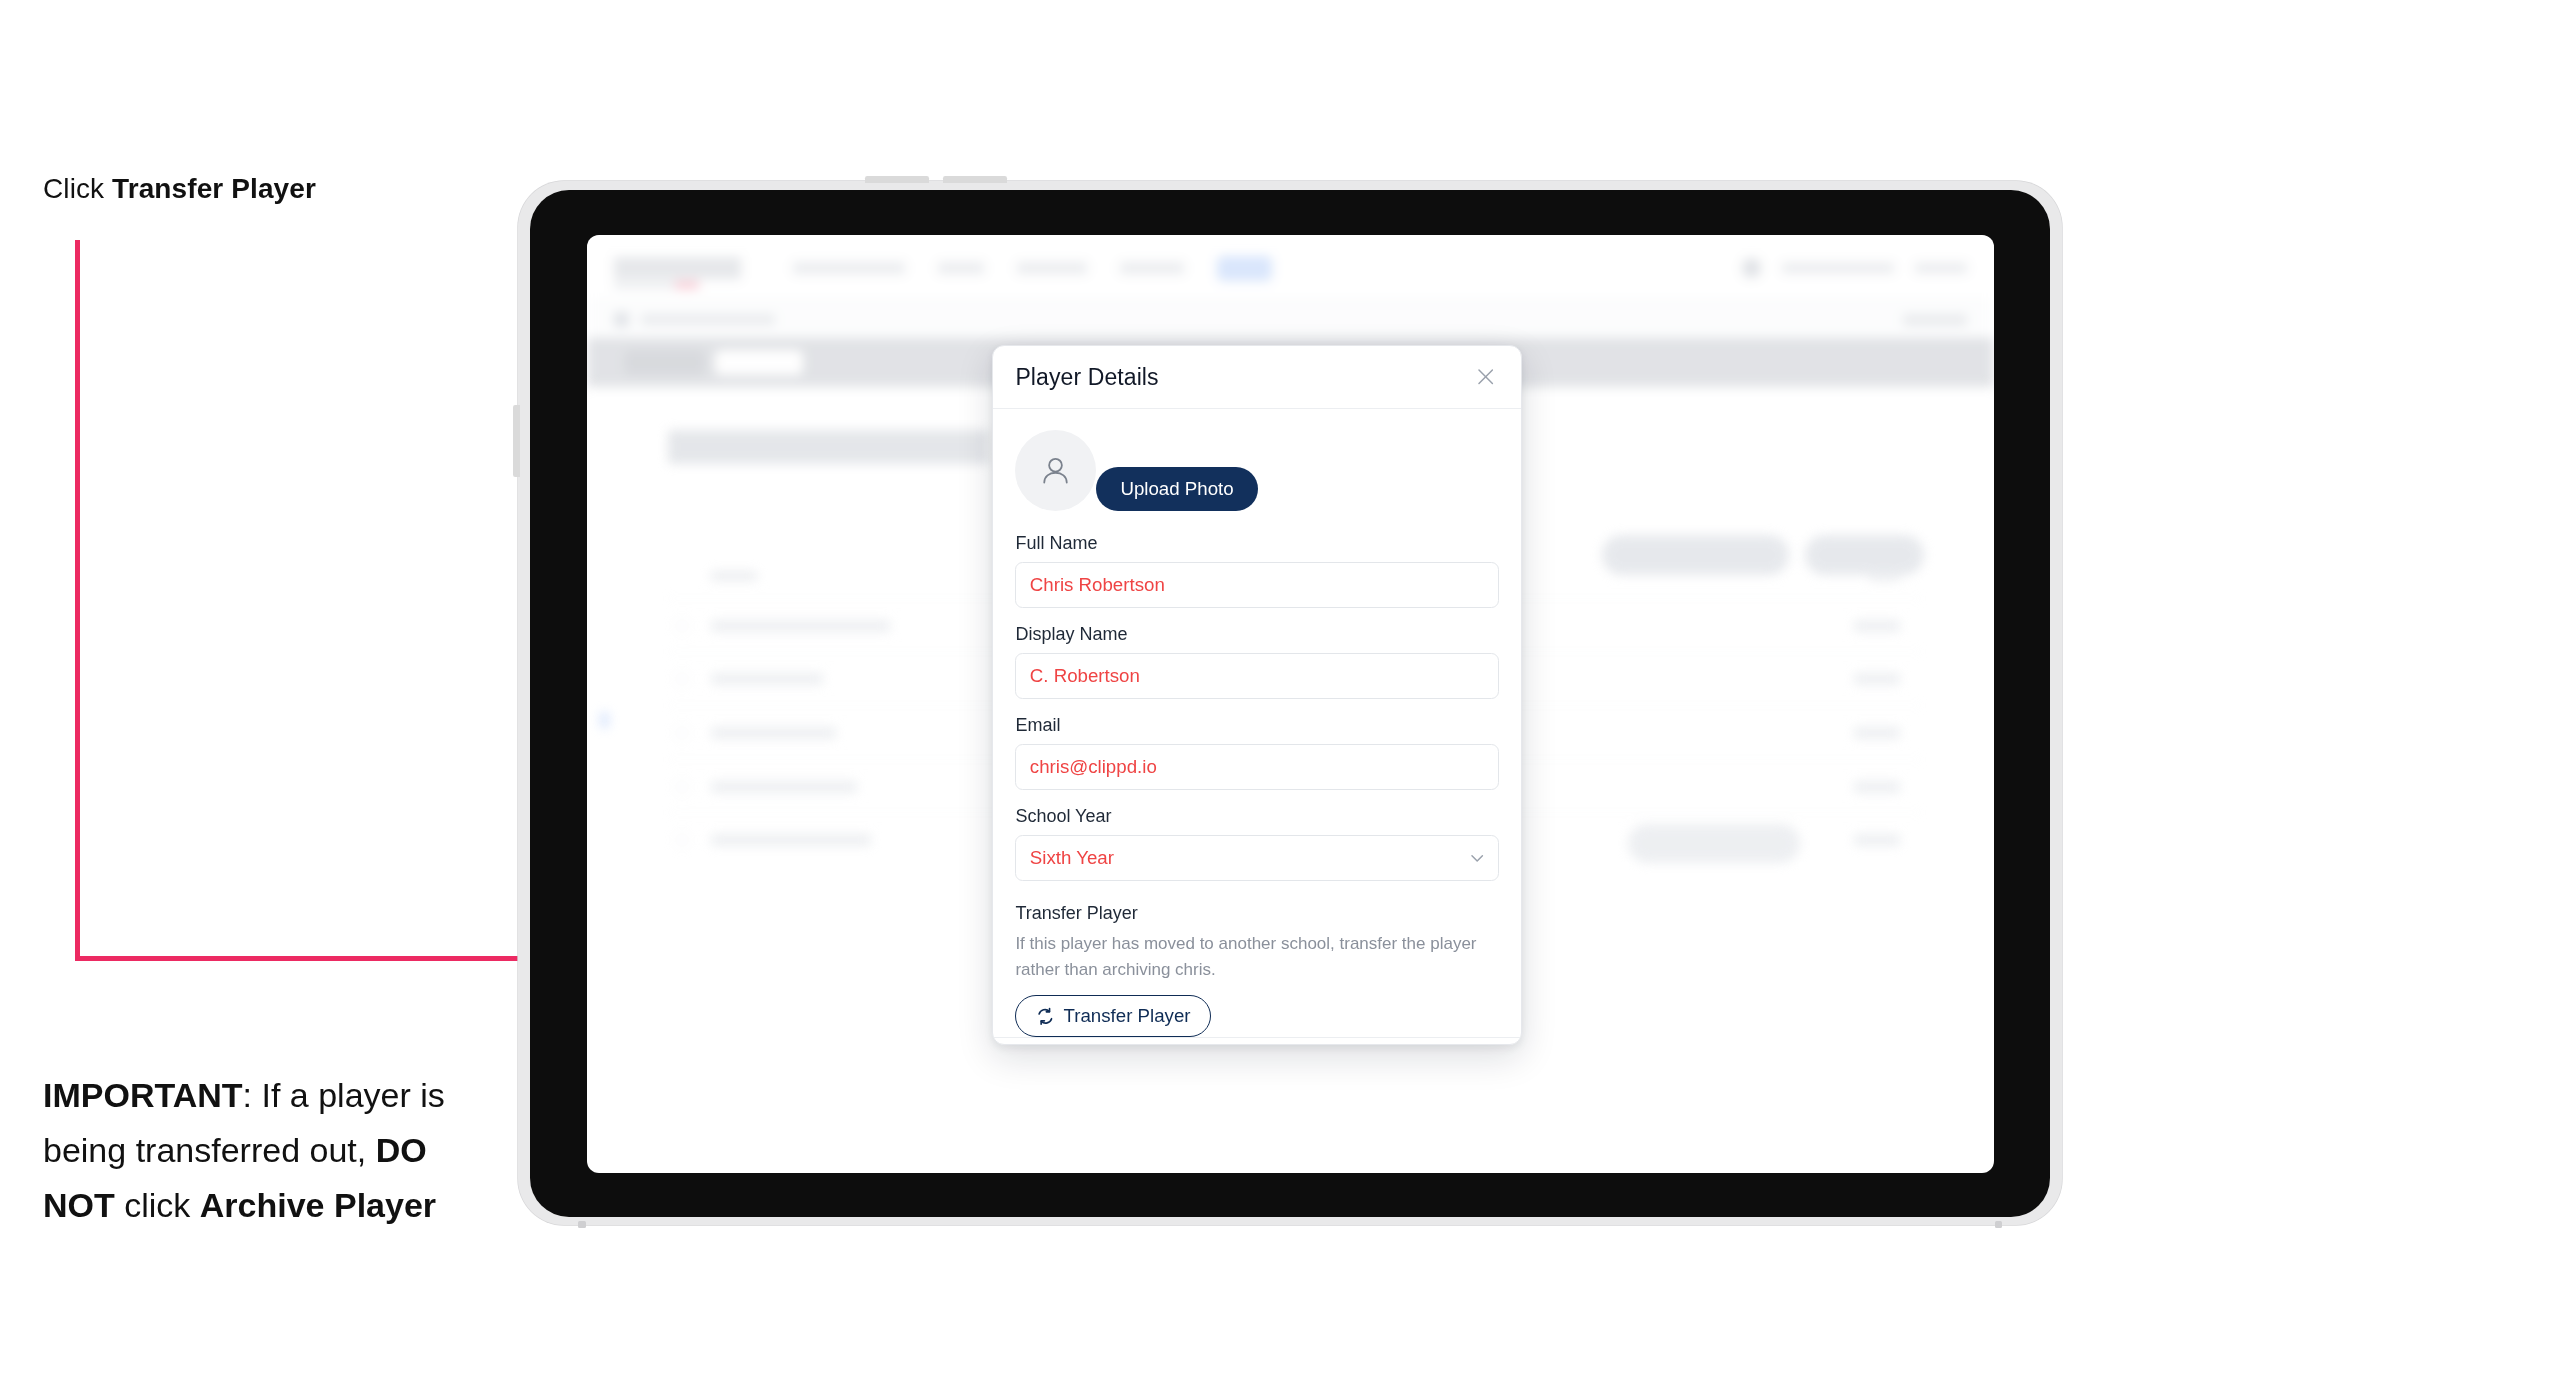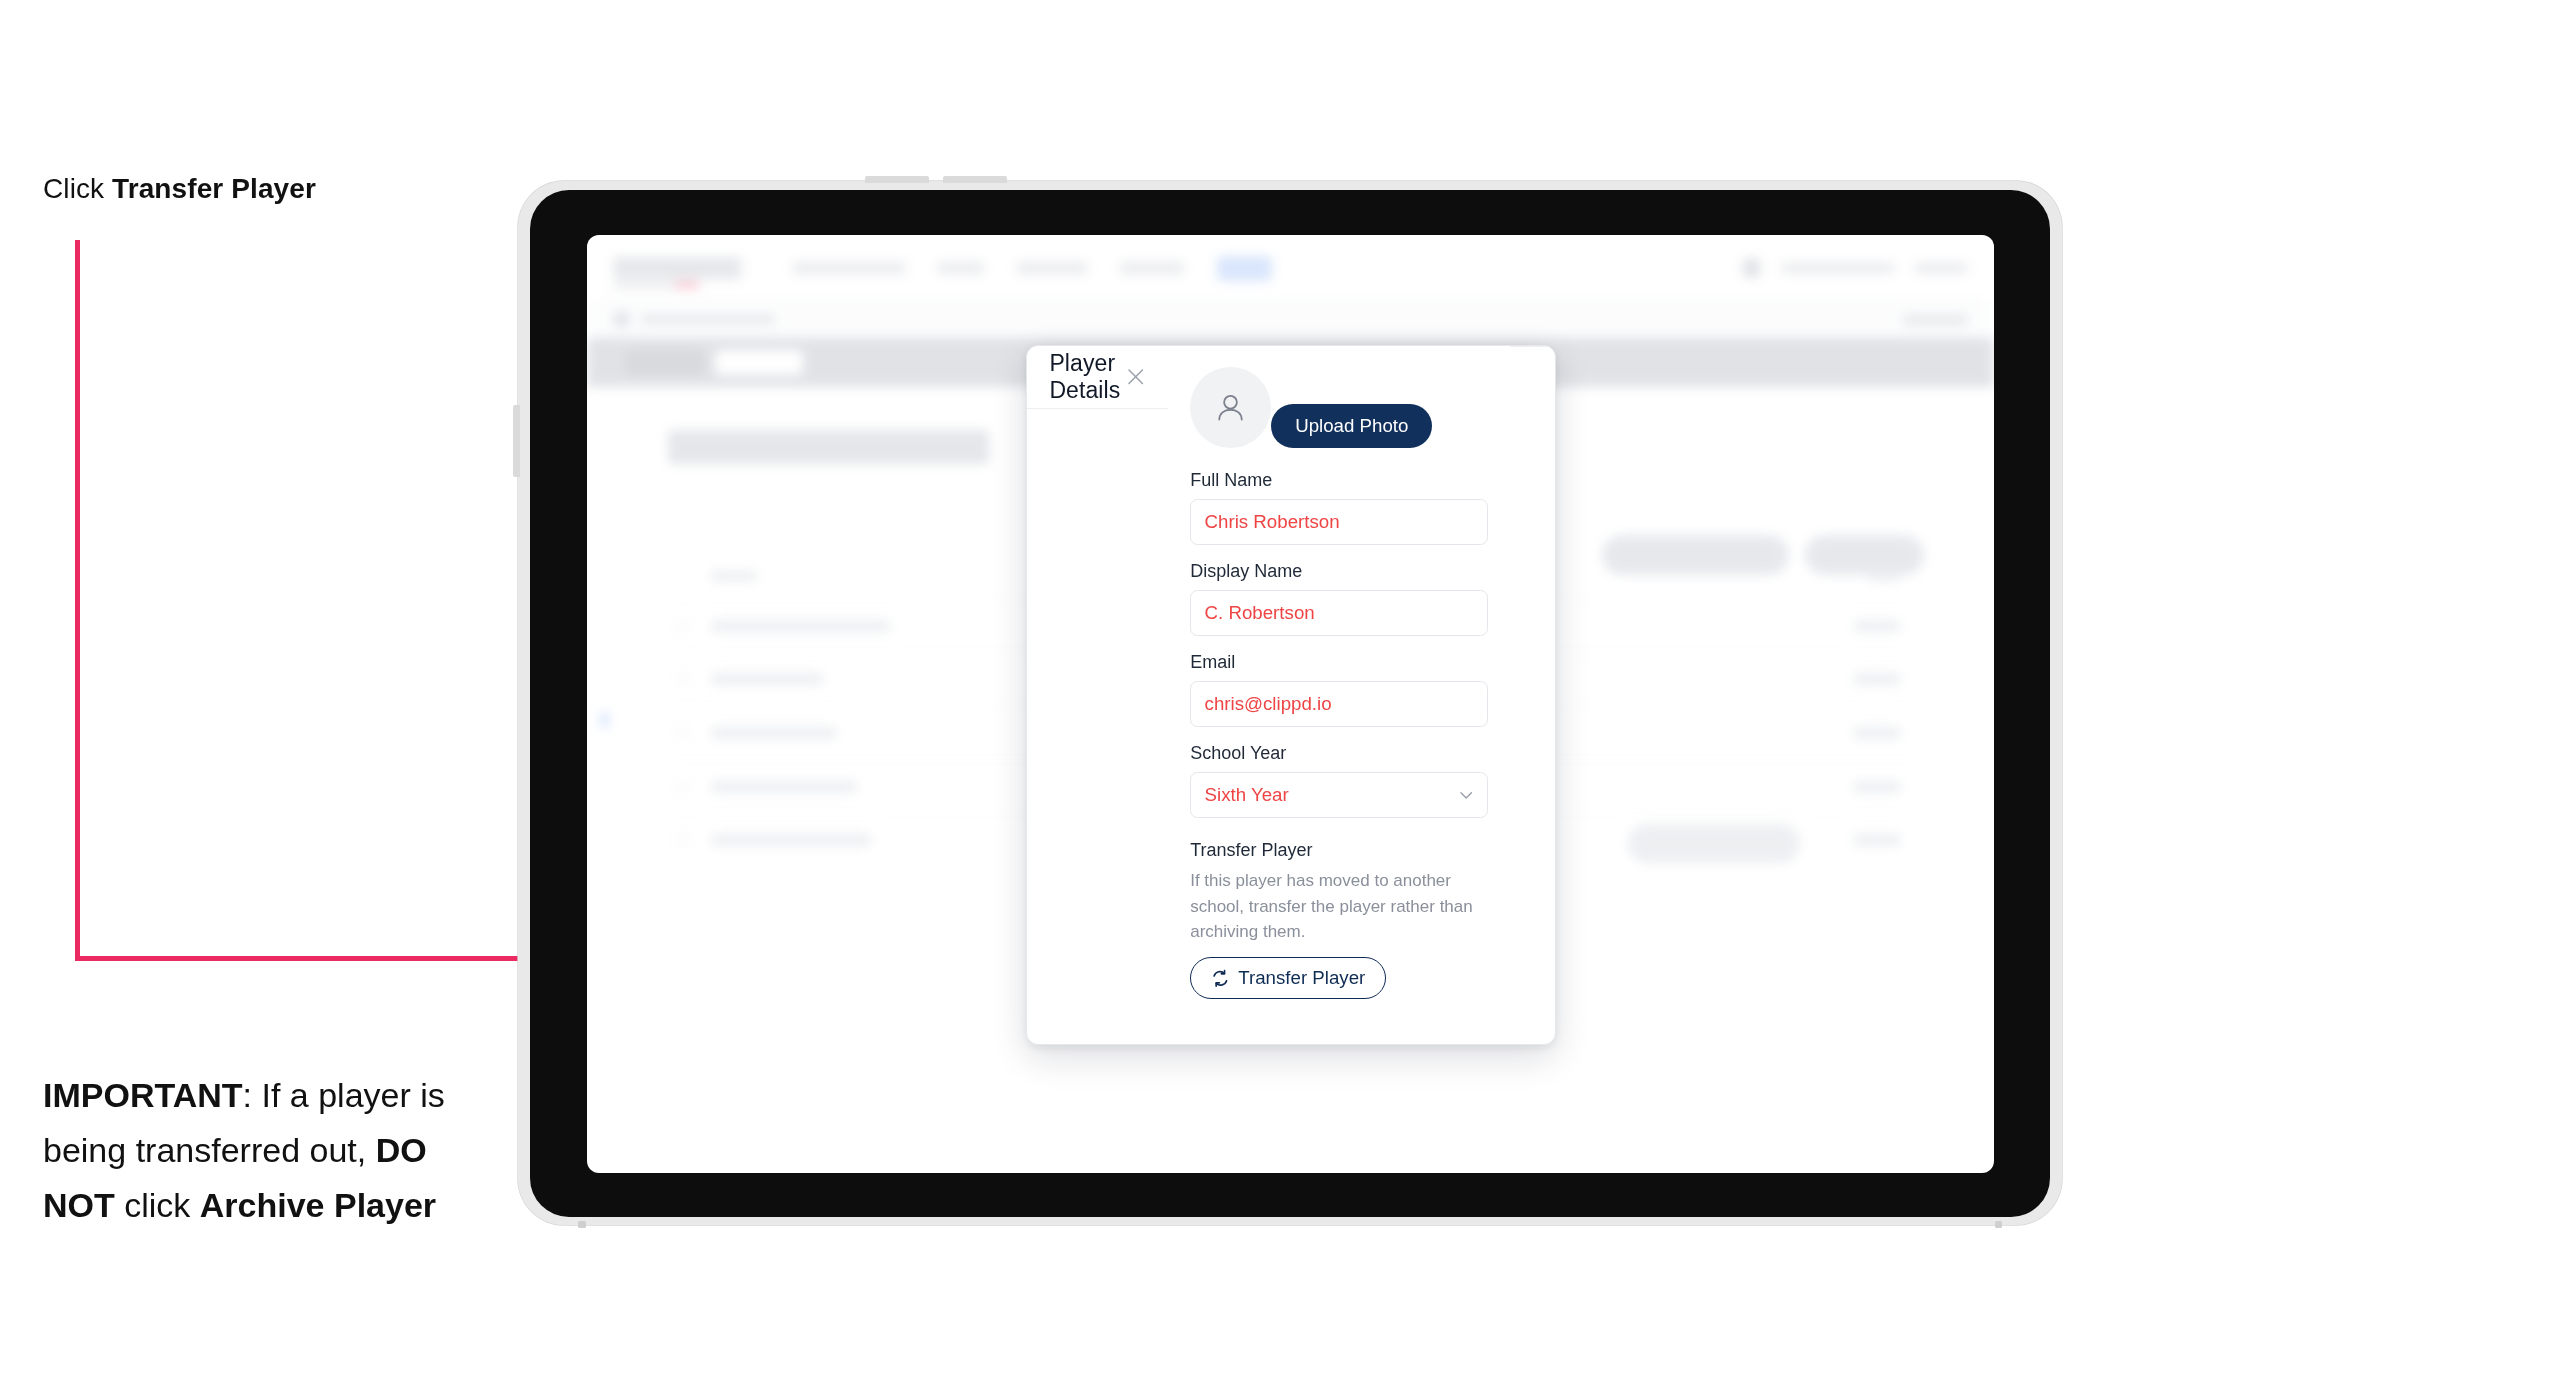--- a/index.html
+++ b/index.html
@@ -136,27 +136,27 @@
     position:absolute; left:81px; width:1253px; height:54px;
     border-top:0.7px solid #eef0f2;
   }
   .bg-check { position:absolute; left:4.5px; top:18px; width:18px; height:18px; border:1.5px solid #dfe2e7; border-radius:50%;}
   .bg-name { position:absolute; left:43px; top:21px; height:12px; background:#e0e3e8; border-radius:2.2px;}
   .bg-edit { position:absolute; right:21px; top:21px; width:46px; height:12px; background:#e0e3e8; border-radius:2.2px;}
   .bg-side-dot { position:absolute; left:13.4px; top:477px; width:9px; height:16.4px; background:#bdd3fb; border-radius:2.2px;}
 
   
   .modal {
-    position: absolute; left: 1026px; top: 345px;
+    position: absolute; left: 992px; top: 345px;
     width: 530px; height: 700px;
     background:#ffffff;
     border:0.7px solid #e6e8ec;
     border-radius: 12px;
     box-shadow: 0 12px 36px rgba(16,24,40,.14), 0 3px 9px rgba(16,24,40,.08);
-    display:flex; flex-direction:row;
+    display:flex; flex-direction:column;
     overflow:hidden;
   }
   .modal-head {
     height: 63px; flex:0 0 63px;
     display:flex; align-items:center; justify-content:space-between;
     padding: 0 22.4px;
     border-bottom:0.7px solid #eceef1;
   }
   .modal-title { font-size:23px; color:#111827; font-weight:400; letter-spacing:0.1px;}
   .close-x { width:25px; height:25px; cursor:pointer; display:flex; align-items:center; justify-content:center;}
@@ -362,21 +362,21 @@
         <div class="select-wrap">
           <input class="field-input" readonly="" value="Sixth Year" style="">
           <svg class="chev" width="16.4" height="16.4" viewBox="0 0 22 22">
             <polyline points="4,8 11,15 18,8" fill="none" stroke="#9aa1ac" stroke-width="2" stroke-linecap="round" stroke-linejoin="round"></polyline>
           </svg>
         </div>
       </div>
 
       <div class="transfer-sec">
         <div class="transfer-title">Transfer Player</div>
-        <div class="transfer-desc">If this player has moved to another school, transfer the player rather than archiving them.</div>
+        <div class="transfer-desc">If this player has moved to another school, transfer the player rather than archiving chris.</div>
         <button class="transfer-btn">
           <svg width="18.7" height="18.7" viewBox="0 0 24 24">
             <path d="M4 9a8 8 0 0 1 13.2-3.4" fill="none" stroke="#0f2c55" stroke-width="2.1" stroke-linecap="round"></path>
             <polyline points="17.4,2 17.4,6.2 13.2,6.2" fill="none" stroke="#0f2c55" stroke-width="2.1" stroke-linecap="round" stroke-linejoin="round"></polyline>
             <path d="M20 15a8 8 0 0 1-13.2 3.4" fill="none" stroke="#0f2c55" stroke-width="2.1" stroke-linecap="round"></path>
             <polyline points="6.6,22 6.6,17.8 10.8,17.8" fill="none" stroke="#0f2c55" stroke-width="2.1" stroke-linecap="round" stroke-linejoin="round"></polyline>
           </svg>
           <span>Transfer Player</span>
         </button>
       </div>

